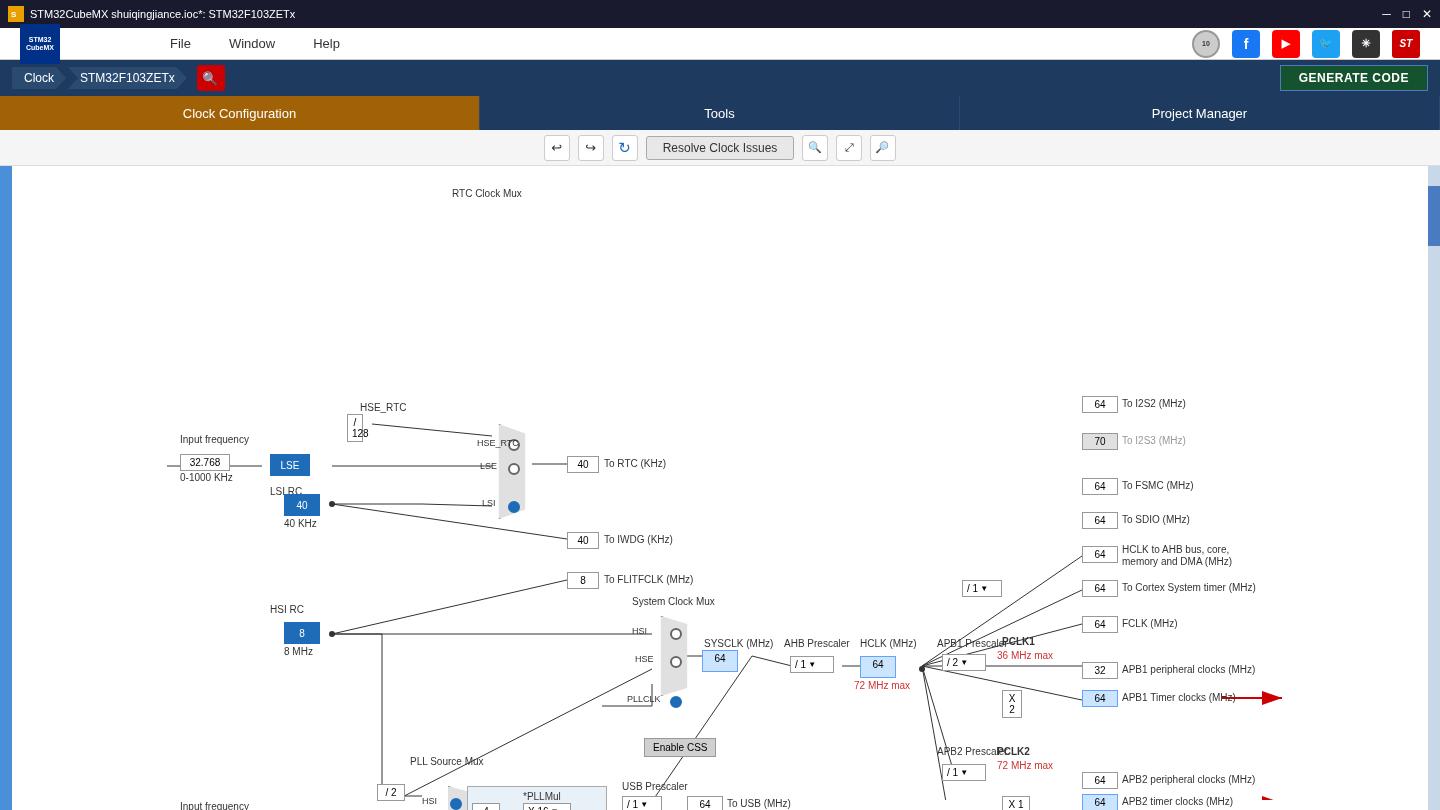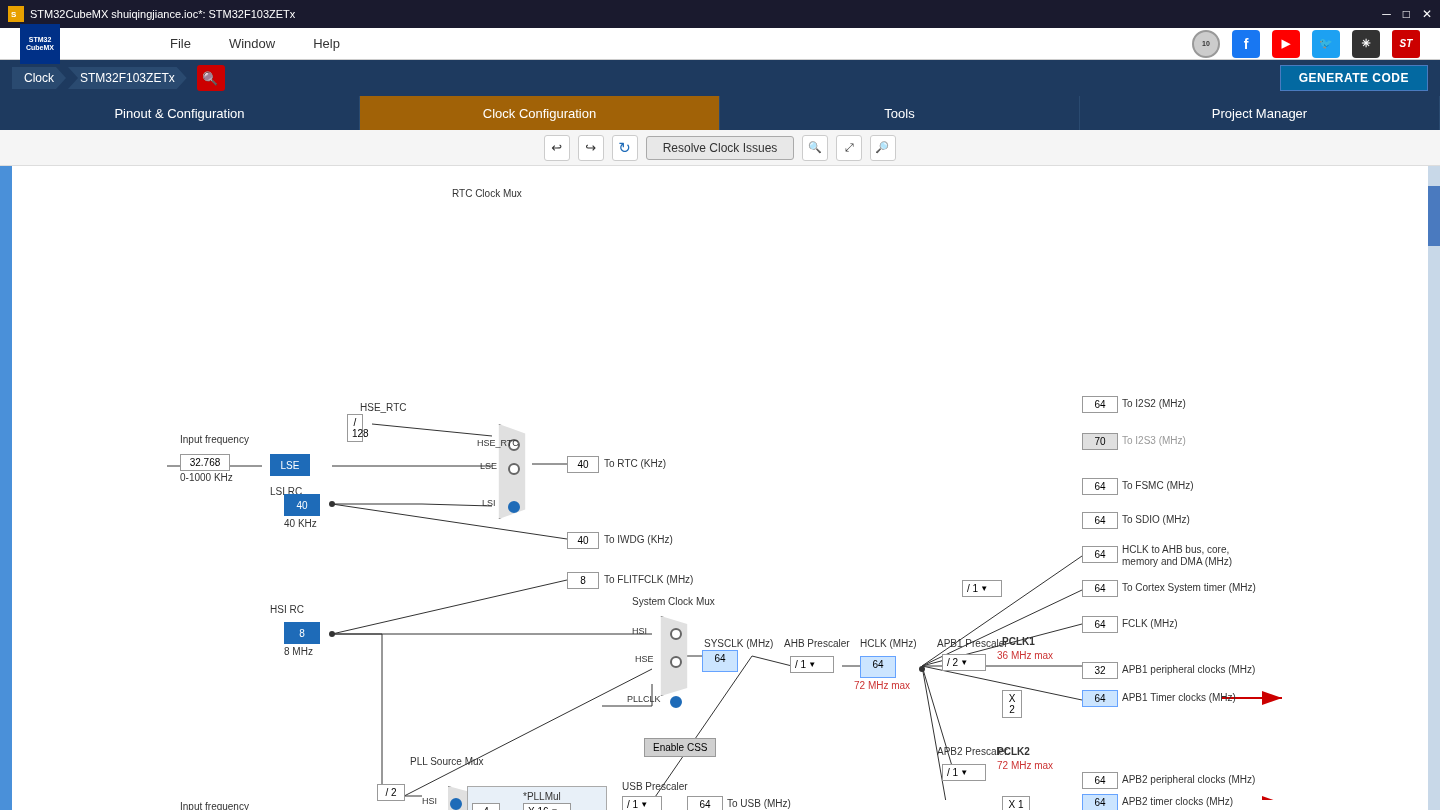--- a/index.html
+++ b/index.html
@@ -68,21 +68,21 @@
       height: 26px;
       color: white;
       cursor: pointer;
       font-size: 13px;
       display: flex;
       align-items: center;
       justify-content: center;
     }
     .generate-btn {
       margin-left: auto;
-      background: #0369a1;
+      background: #14532d;
       color: white;
       border: 1px solid #4a7abf;
       padding: 5px 18px;
       font-size: 12px;
       font-weight: bold;
       cursor: pointer;
       letter-spacing: 0.5px;
     }
 
     
@@ -334,21 +334,20 @@
 </div>
 
 <div class="breadcrumb-bar">
   <div class="breadcrumb-item">Clock</div>
   <div class="breadcrumb-item">STM32F103ZETx</div>
   <button class="search-btn">🔍</button>
   <button class="generate-btn">GENERATE CODE</button>
 </div>
 
 <div class="tabbar">
-  <div class="tab">Pinout &amp; Configuration</div>
   <div class="tab active">Clock Configuration</div>
   <div class="tab">Tools</div>
   <div class="tab">Project Manager</div>
 </div>
 
 <div class="toolbar">
   <div style="flex:1; display:flex; justify-content:center; align-items:center; gap:8px;">
     <button class="toolbar-btn">↩</button>
     <button class="toolbar-btn">↪</button>
     <button class="toolbar-btn" style="color:#1e6bb8; font-size:15px;">↻</button>

